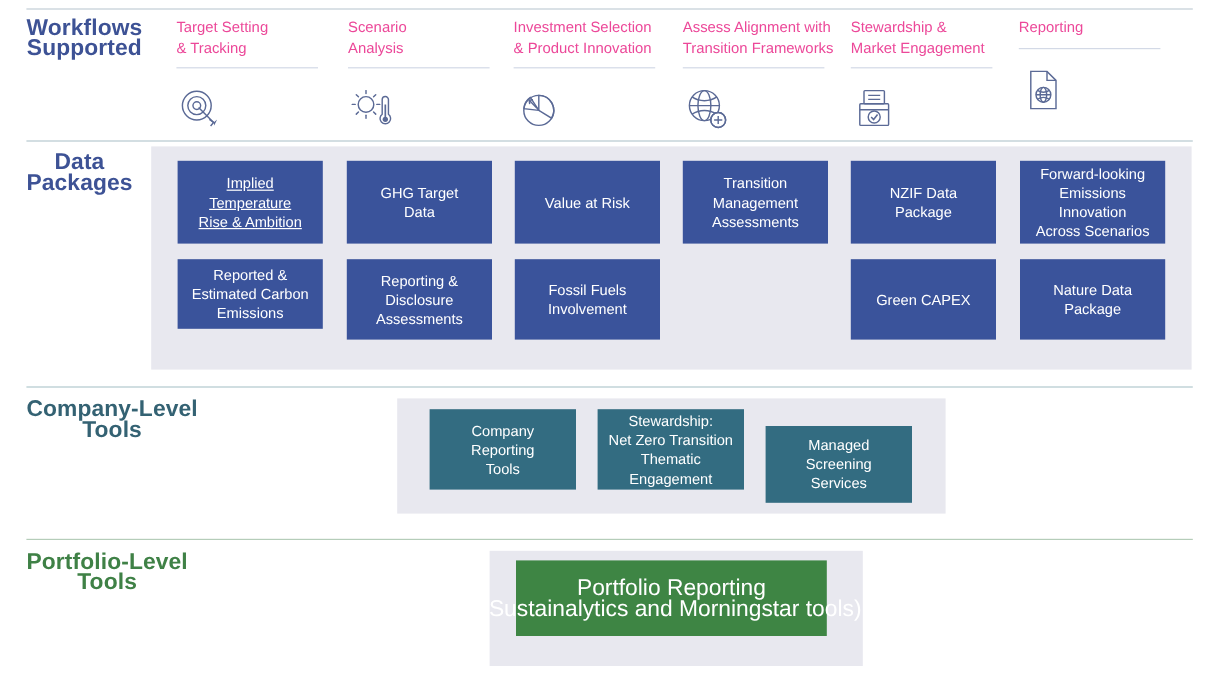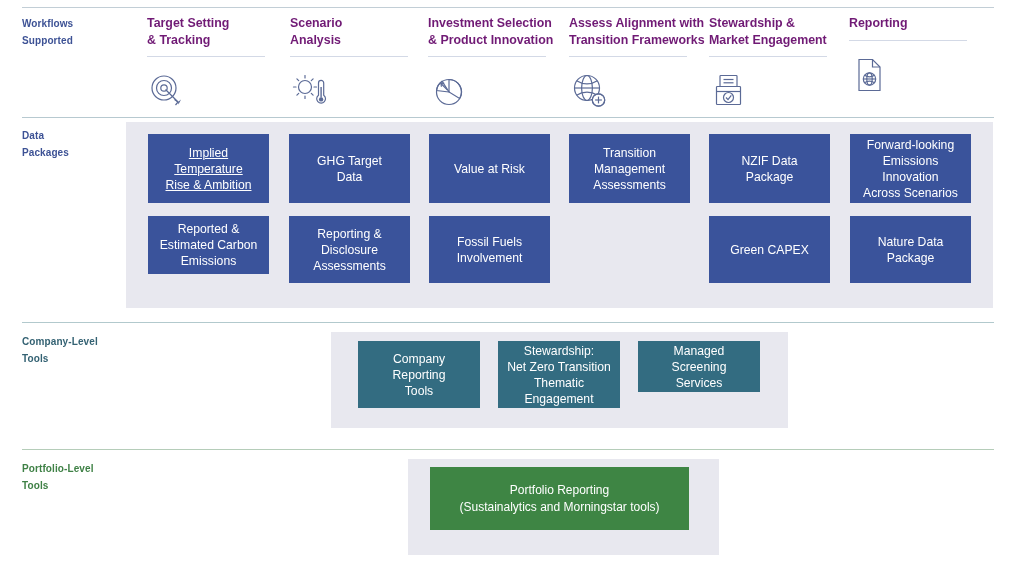--- a/index.html
+++ b/index.html
@@ -27,37 +27,38 @@
   }
   .rule.wf   { top: 7px;   width: 972px; background:#c2ced6; }
   .rule.dp   { top: 117px; width: 972px; background:#b7c9d0; }
   .rule.cl   { top: 322px; width: 972px; background:#b2c9cd; }
   .rule.pl   { top: 449px; width: 972px; background:#b5cdb9; }
 
   
   .row-label {
     position: absolute;
     font-weight: bold;
-    font-size: 10px;
+    font-size: 19px;
     line-height: 17px;
     letter-spacing: 0.1px;
+    text-align: center;
   }
   .row-label.wf { left: 22px; top: 15px;  color: #3d5295; }
   .row-label.dp { left: 22px; top: 127px; color: #3d5295; }
   .row-label.cl { left: 22px; top: 333px; color: #346273; }
   .row-label.pl { left: 22px; top: 460px; color: #3f8146; }
   .row-label span { display: block; }
 
   
   .wf-col { position: absolute; top: 15px; width: 126px; }
   .wf-title {
     font-size: 12.4px;
     line-height: 16.5px;
-    color: #701a75;
-    font-weight: bold;
+    color: #ec4899;
+    font-weight: normal;
   }
   .wf-title span { display: block; white-space: nowrap; }
   .wf-underline {
     margin-top: 8px;
     width: 118px;
     height: 1px;
     background: #d3d9e6;
   }
   .wf-icon {
     margin-top: 14px;
@@ -82,21 +83,21 @@
     text-align: center;
     color: #ffffff;
     box-sizing: border-box;
     padding: 4px 6px;
   }
   .tile-text { display: block; }
   .tile-text span { display: block; white-space: nowrap; }
 
   .tile.blue  { background: #3a539b; font-size: 12.2px; line-height: 16px; }
   .tile.teal  { background: #336C81; font-size: 12.2px; line-height: 16px; }
-  .tile.green { background: #3E8544; font-size: 12px; line-height: 17px; }
+  .tile.green { background: #3E8544; font-size: 19px; line-height: 17px; }
 </style>
 </head>
 <body>
 
 <div class="canvas">
 
   <div class="rule wf"></div>
   <div class="rule dp"></div>
   <div class="rule cl"></div>
   <div class="rule pl"></div>
@@ -322,21 +323,21 @@
     </span>
   </div>
   <div class="tile teal" style="left:498px; top:341px; width:122px; height:67px;">
     <span class="tile-text">
       <span>Stewardship:</span>
       <span>Net Zero Transition</span>
       <span>Thematic</span>
       <span>Engagement</span>
     </span>
   </div>
-  <div class="tile teal" style="left:638px; top:341px; width:122px; height:51px;">
+  <div class="tile teal" style="left:638px; top:355px; width:122px; height:64px;">
     <span class="tile-text">
       <span>Managed</span>
       <span>Screening</span>
       <span>Services</span>
     </span>
   </div>
 
   <div class="panel pl"></div>
 
   <div class="tile green" style="left:430px; top:467px; width:259px; height:63px;">

